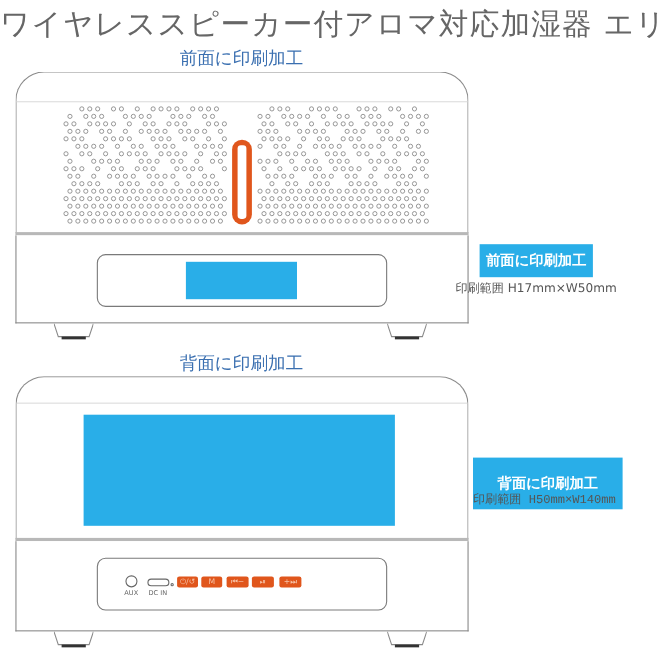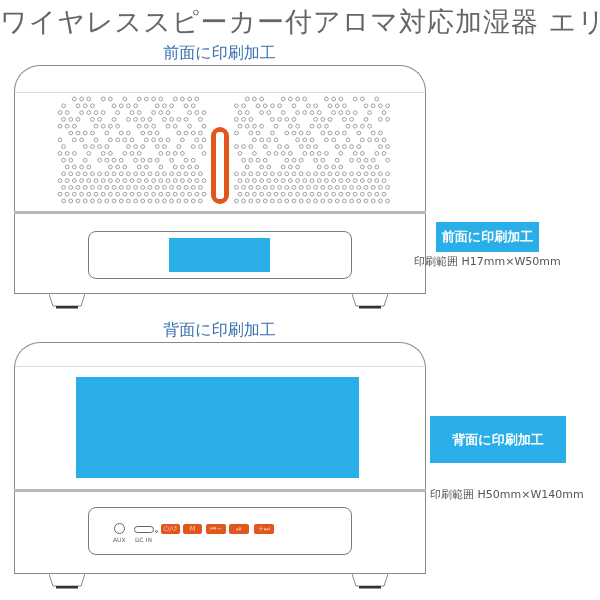--- a/index.html
+++ b/index.html
@@ -632,13 +632,13 @@
     <svg width="36" height="15" viewBox="0 0 36 15">
         <path d="M0 0 L4 12 L32 12 L36 0" fill="none" stroke="#8a8a8a" stroke-width="1"></path>
         <rect x="7" y="12" width="22" height="2.5" fill="#333"></rect>
       </svg>
   </div>
 </div>
 
 <div class="abs legend-box" style="left:430px; top:416px; width:136px; height:47px; font-size:13px;">
   <span>背面に印刷加工</span>
 </div>
-<div class="abs legend-text" style="left:430px; top:487px;">印刷範囲 H50mm×W140mm</div>
+<div class="abs legend-text" style="left:430px; top:446px;font-family:Liberation Mono, monospace;">印刷範囲 H50mm×W140mm</div>
 
 </body></html>

